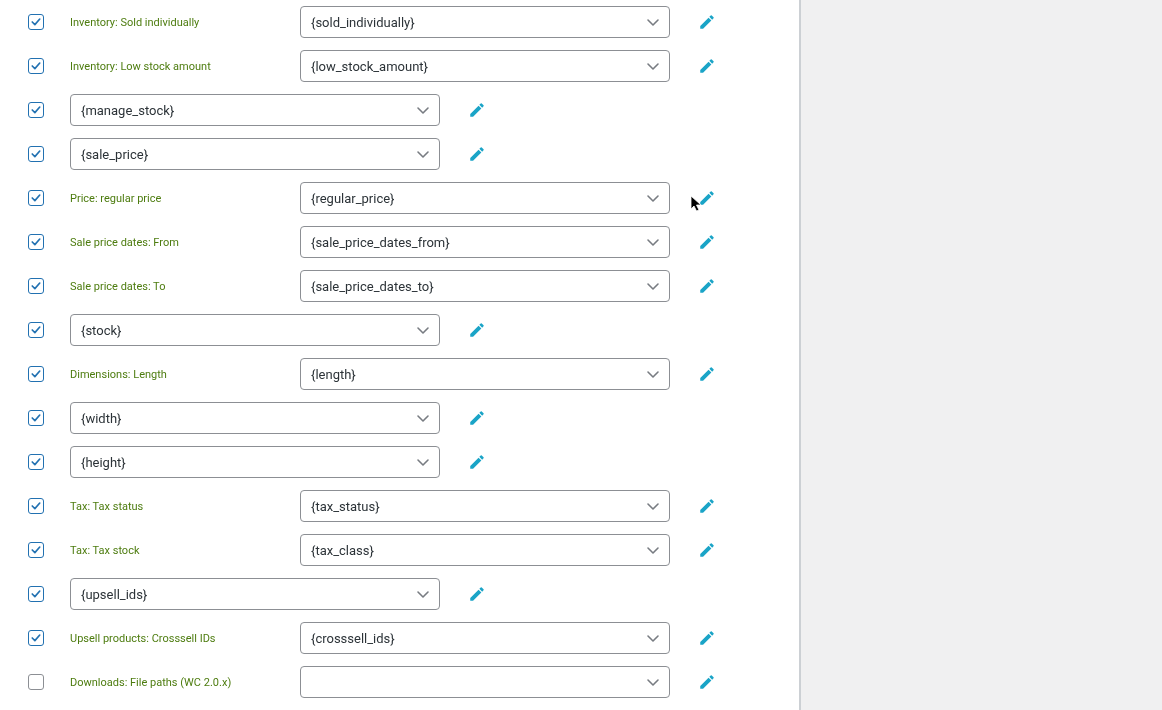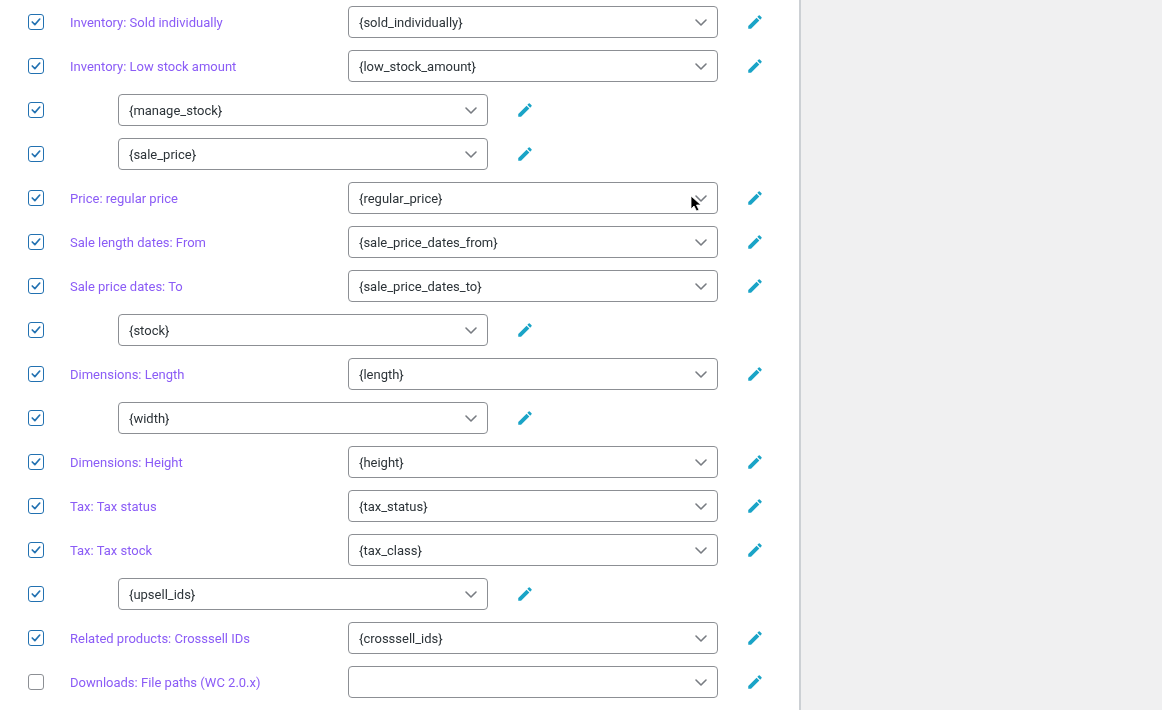--- a/index.html
+++ b/index.html
@@ -42,26 +42,25 @@
       display: flex;
       align-items: center;
       justify-content: center;
       cursor: pointer;
     }
     .checkbox.checked svg { display: block; }
     .checkbox svg { display: none; width: 12px; height: 12px; }
     .checkbox.unchecked { border-color: #8c8f94; }
     .label-cell {
       width: 230px;
-      color: #8b5cf6;
-      font-size: 13px;
+      color: #4d7c0f;
+      font-size: 11px;
     }
     .select-cell {
       flex: 0 0 370px;
-      margin-left: 48px;
     }
     .select-box {
       position: relative;
       border: 1px solid #8c8f94;
       border-radius: 4px;
       height: 32px;
       display: flex;
       align-items: center;
       padding: 0 30px 0 10px;
       background: #fff;
@@ -240,21 +239,21 @@
   </div>
 
   <div class="field-row">
     <div class="checkbox-cell">
       <div class="checkbox checked">
         <svg viewBox="0 0 16 16">
           <path d="M3 8 L6.5 11.5 L13 4" stroke="#2271b1" stroke-width="2.2" fill="none" stroke-linecap="round" stroke-linejoin="round"></path>
         </svg>
       </div>
     </div>
-    <div class="label-cell">Sale length dates: From</div>
+    <div class="label-cell">Sale price dates: From</div>
     <div class="select-cell">
       <div class="select-box">
         <span>{sale_price_dates_from}</span>
         <svg class="chevron" viewBox="0 0 16 16">
           <path d="M3 6 L8 11 L13 6" stroke="currentColor" stroke-width="1.6" fill="none" stroke-linecap="round" stroke-linejoin="round"></path>
         </svg>
       </div>
     </div>
     <div class="edit-cell">
       <svg class="edit-icon" viewBox="0 0 24 24">
@@ -358,21 +357,20 @@
   </div>
 
   <div class="field-row">
     <div class="checkbox-cell">
       <div class="checkbox checked">
         <svg viewBox="0 0 16 16">
           <path d="M3 8 L6.5 11.5 L13 4" stroke="#2271b1" stroke-width="2.2" fill="none" stroke-linecap="round" stroke-linejoin="round"></path>
         </svg>
       </div>
     </div>
-    <div class="label-cell">Dimensions: Height</div>
     <div class="select-cell">
       <div class="select-box">
         <span>{height}</span>
         <svg class="chevron" viewBox="0 0 16 16">
           <path d="M3 6 L8 11 L13 6" stroke="currentColor" stroke-width="1.6" fill="none" stroke-linecap="round" stroke-linejoin="round"></path>
         </svg>
       </div>
     </div>
     <div class="edit-cell">
       <svg class="edit-icon" viewBox="0 0 24 24">
@@ -453,21 +451,21 @@
   </div>
 
   <div class="field-row">
     <div class="checkbox-cell">
       <div class="checkbox checked">
         <svg viewBox="0 0 16 16">
           <path d="M3 8 L6.5 11.5 L13 4" stroke="#2271b1" stroke-width="2.2" fill="none" stroke-linecap="round" stroke-linejoin="round"></path>
         </svg>
       </div>
     </div>
-    <div class="label-cell">Related products: Crosssell IDs</div>
+    <div class="label-cell">Upsell products: Crosssell IDs</div>
     <div class="select-cell">
       <div class="select-box">
         <span>{crosssell_ids}</span>
         <svg class="chevron" viewBox="0 0 16 16">
           <path d="M3 6 L8 11 L13 6" stroke="currentColor" stroke-width="1.6" fill="none" stroke-linecap="round" stroke-linejoin="round"></path>
         </svg>
       </div>
     </div>
     <div class="edit-cell">
       <svg class="edit-icon" viewBox="0 0 24 24">

